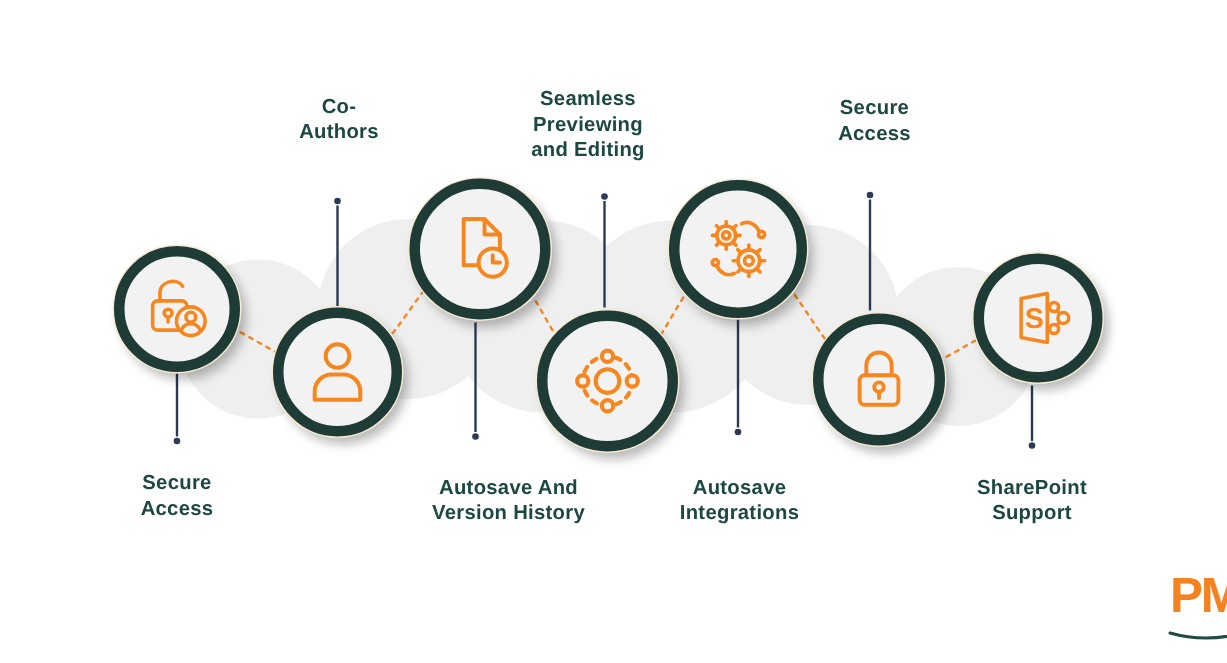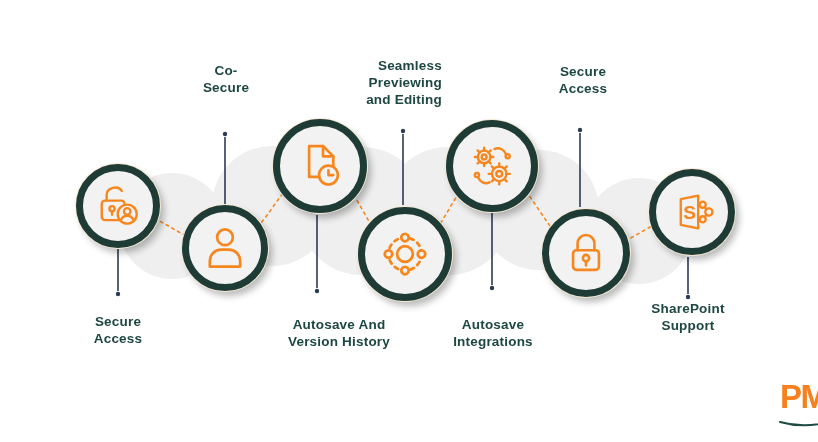--- a/index.html
+++ b/index.html
@@ -29,24 +29,24 @@
   .n7{left:649px;top:169px;width:86px;height:86px;}
   
   .node-label{
     position:absolute;transform:translateX(-50%);
     color:#1d4742;font-weight:700;font-size:13.5px;line-height:17px;
     text-align:center;white-space:pre-line;letter-spacing:.2px;
   }
   .l1{left:118px;top:313px;}
   .l2{left:226px;top:62px;}
   .l3{left:317px;top:316px;margin-left:22px;}
-  .l4{left:404px;top:57px;text-align:right;}
+  .l4{left:392px;top:57px;}
   .l5{left:493px;top:316px;}
   .l6{left:583px;top:63px;}
-  .l7{left:688px;top:300px;}
+  .l7{left:688px;top:316px;}
   
   .logo{position:absolute;left:778px;top:378px;width:66px;height:52px;}
   .logo-text{
     position:absolute;left:2px;top:0;
     color:#f5821f;font-size:33px;font-weight:800;letter-spacing:-1.5px;
     line-height:38px;
   }
   .logo-mark{position:absolute;left:50px;top:13px;}
   .logo-swoosh{position:absolute;left:0px;top:40px;}
 </style>
@@ -170,21 +170,21 @@
       <line x1="29.5" y1="30.5" x2="30.8" y2="30.5"></line>
       <circle cx="33.5" cy="17.5" r="2.7" fill="#f3f2f2"></circle>
       <circle cx="39" cy="24" r="3.2" fill="#f3f2f2"></circle>
       <circle cx="33.5" cy="30.5" r="2.7" fill="#f3f2f2"></circle>
     </svg>
   </div>
 
   <div class="node-label l1">Secure
 Access</div>
   <div class="node-label l2">Co-
-Secure</div>
+Authors</div>
   <div class="node-label l3">Autosave And
 Version History</div>
   <div class="node-label l4">Seamless
 Previewing
 and Editing</div>
   <div class="node-label l5">Autosave
 Integrations</div>
   <div class="node-label l6">Secure
 Access</div>
   <div class="node-label l7">SharePoint

